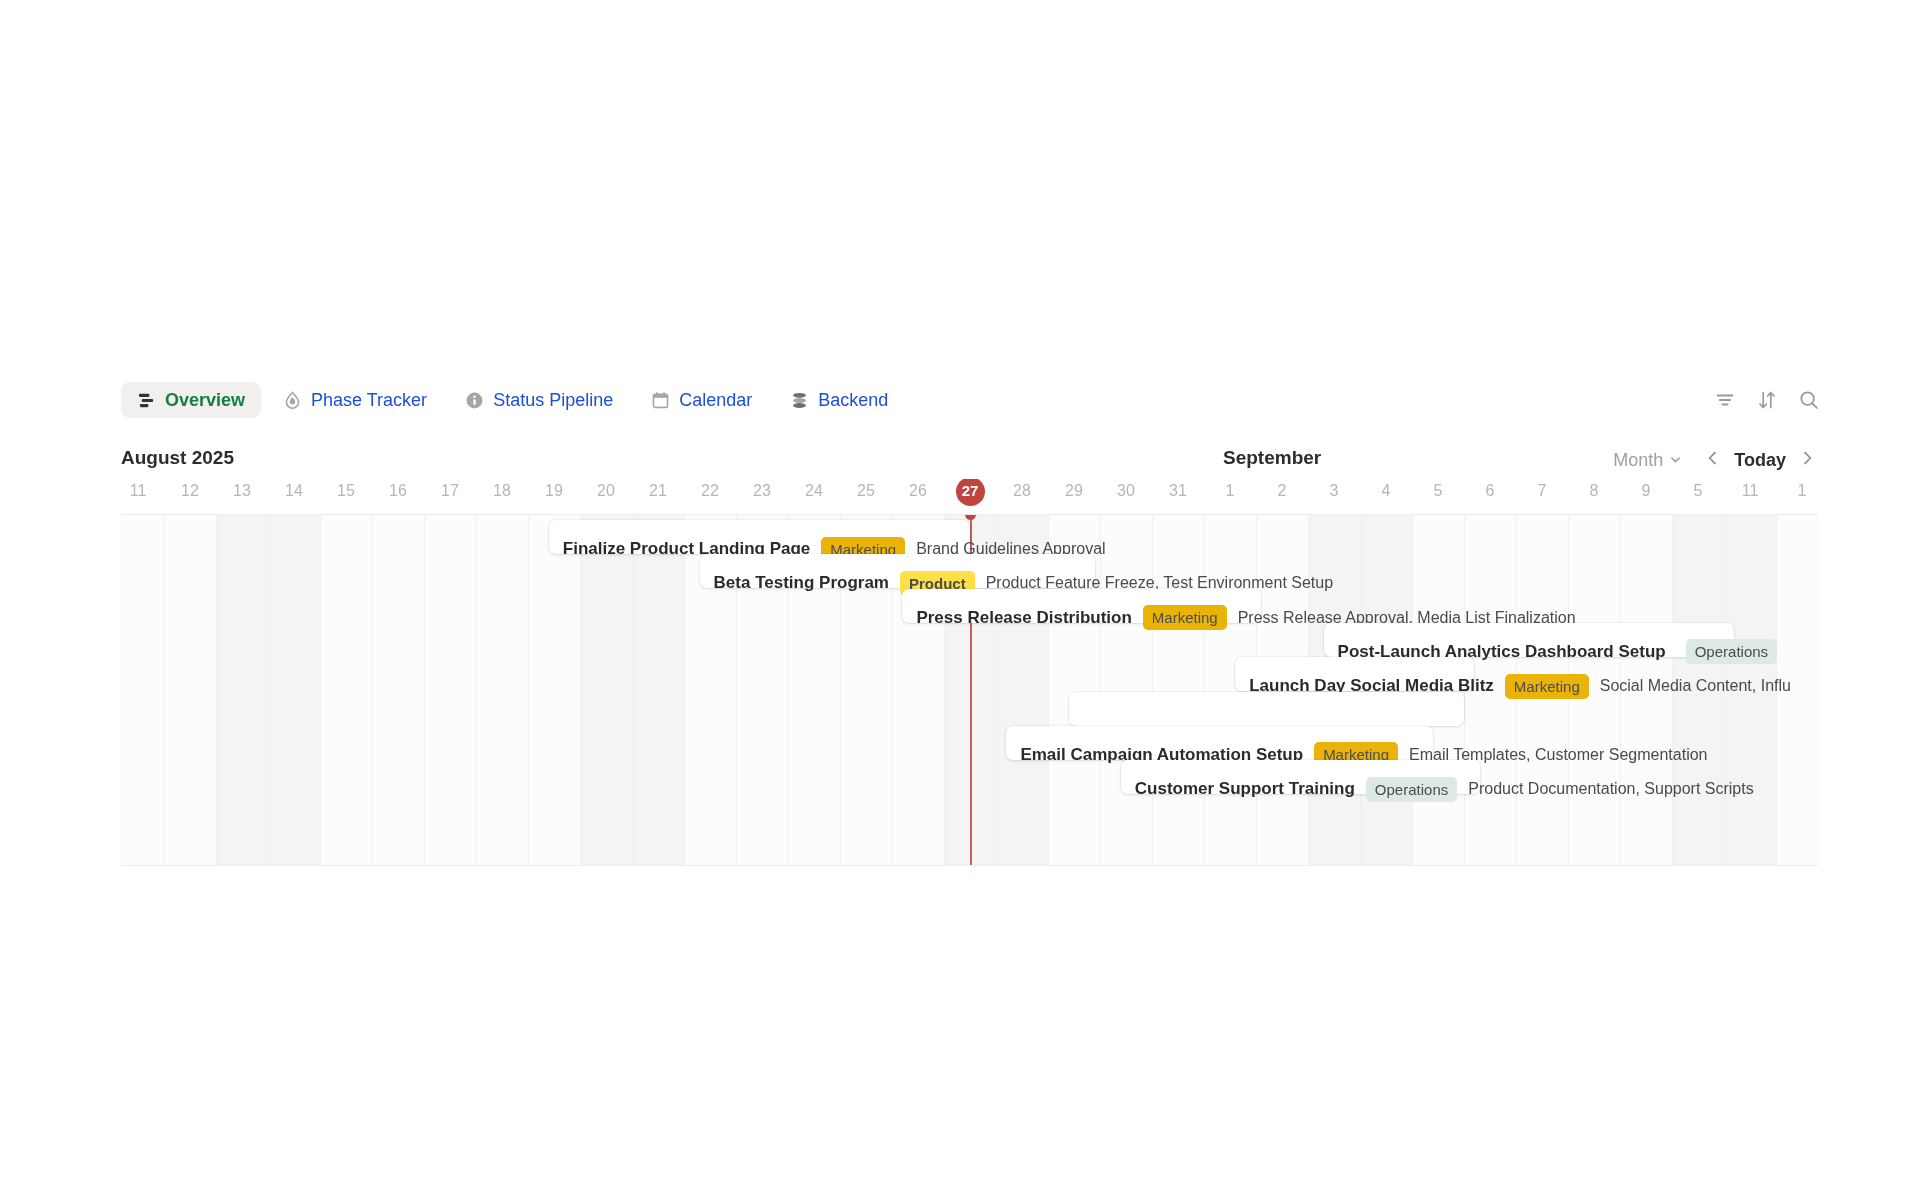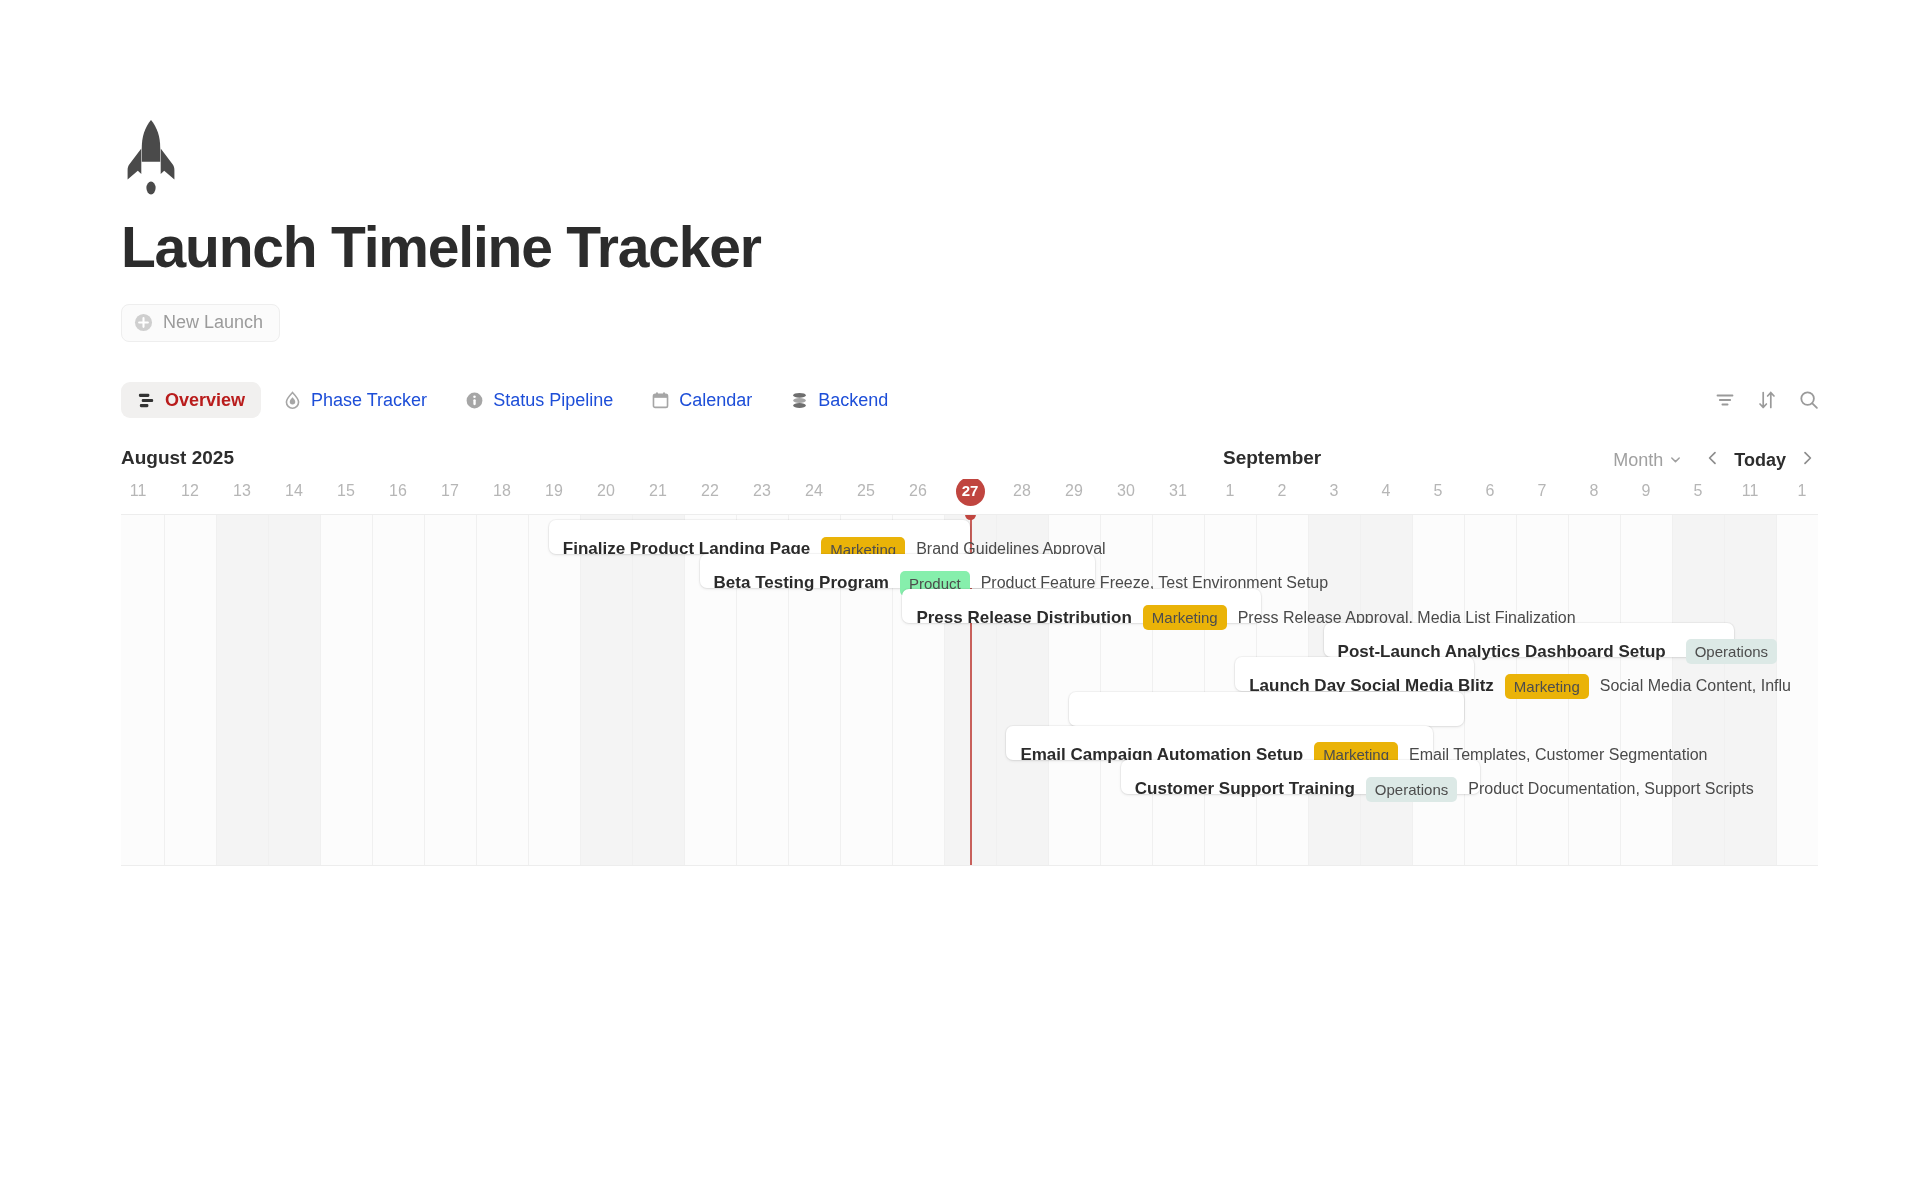--- a/index.html
+++ b/index.html
@@ -34,21 +34,21 @@
   .tabbar {
     position: absolute; left: 121px; top: 382px; right: 100px;
     display: flex; align-items: center;
   }
   .tabs { display: flex; align-items: center; gap: 6px; }
   .tab {
     display: flex; align-items: center; gap: 9px;
     height: 36px; padding: 0 16px; border-radius: 9px;
     font-size: 18px; color: #1d4ed8; cursor: pointer; white-space: nowrap;
   }
-  .tab.active { background: #f1f0ef; color: #b91c1c; font-weight: 600; }
+  .tab.active { background: #f1f0ef; color: #15803d; font-weight: 600; }
   .tab svg { display: block; }
   .toolbar { margin-left: auto; display: flex; align-items: center; gap: 20px; }
   .tool-icon { width: 22px; height: 22px; cursor: pointer; display:block; }
 
   
   .tl-head {
     position: absolute; left: 121px; top: 447px; right: 100px; height: 34px;
   }
   .month-label {
     position: absolute; font-size: 19px; font-weight: 600; color: #2d2d2d;
@@ -117,53 +117,31 @@
   .barcontent {
     position: absolute; top: 12px; left: 14px; height: 34px;
     display: flex; align-items: center; gap: 11px; white-space: nowrap;
   }
   .bar-title { font-size: 17px; font-weight: 600; color: #2b2b2b; }
   .badge {
     font-size: 15px; line-height: 1; padding: 5px 9px; border-radius: 5px;
     color: #4d4d4d; white-space: nowrap;
   }
   .badge.marketing { background: #eab308; }
-  .badge.product   { background: #86efac; }
+  .badge.product   { background: #fde047; font-weight: bold; }
   .badge.operations{ background: #dce9e6; }
   .badge.sales     { background: #f7d9de; }
   .bar-sub { font-size: 16px; color: #4a4a4a; }
   .clip { position: absolute; left: 0; top: 0; width: 1697px; height: 360px; overflow: hidden; }
 </style>
 </head>
 <body>
 
 <div class="page">
 
-  <div class="header">
-    <span>
-      <svg class="rocket-icon" viewBox="0 0 60 78" xmlns="http://www.w3.org/2000/svg">
-        <path fill="#4a4a4a" d="M30 2c6.2 7.4 9.2 17 9.2 27.2v14.5H20.8V29.2C20.8 19 23.8 9.4 30 2z"></path>
-        <path fill="#4a4a4a" d="M20.3 30.5 8.6 46.1c-1.3 1.7-2 3.8-2 5.9v9.4l10.2-8.6 3.5 3.1V30.5z"></path>
-        <path fill="#4a4a4a" d="M39.7 30.5l11.7 15.6c1.3 1.7 2 3.8 2 5.9v9.4l-10.2-8.6-3.5 3.1V30.5z"></path>
-        <ellipse cx="30" cy="70" rx="4.6" ry="6.4" fill="#4a4a4a"></ellipse>
-      </svg>
-    </span>
-
-    <h1 class="page-title">Launch Timeline Tracker</h1>
-
-    <button class="new-launch-btn">
-      <span>
-        <svg class="plus-icon" viewBox="0 0 20 20" xmlns="http://www.w3.org/2000/svg">
-          <circle cx="10" cy="10" r="9" fill="#cfcfcf"></circle>
-          <path d="M10 5.4v9.2M5.4 10h9.2" stroke="#ffffff" stroke-width="2.2" stroke-linecap="round"></path>
-        </svg>
-      </span>
-      <span>New Launch</span>
-    </button>
-  </div>
 
   <div class="tabbar">
     <div class="tabs">
 
       <div class="tab active">
         <span>
           <svg width="19" height="19" viewBox="0 0 20 20" xmlns="http://www.w3.org/2000/svg">
             <rect x="2" y="3" width="11" height="3.2" rx="1.2" fill="#333"></rect>
             <rect x="5" y="8.4" width="12" height="3.2" rx="1.2" fill="#333"></rect>
             <rect x="3" y="13.8" width="9" height="3.2" rx="1.2" fill="#333"></rect>

